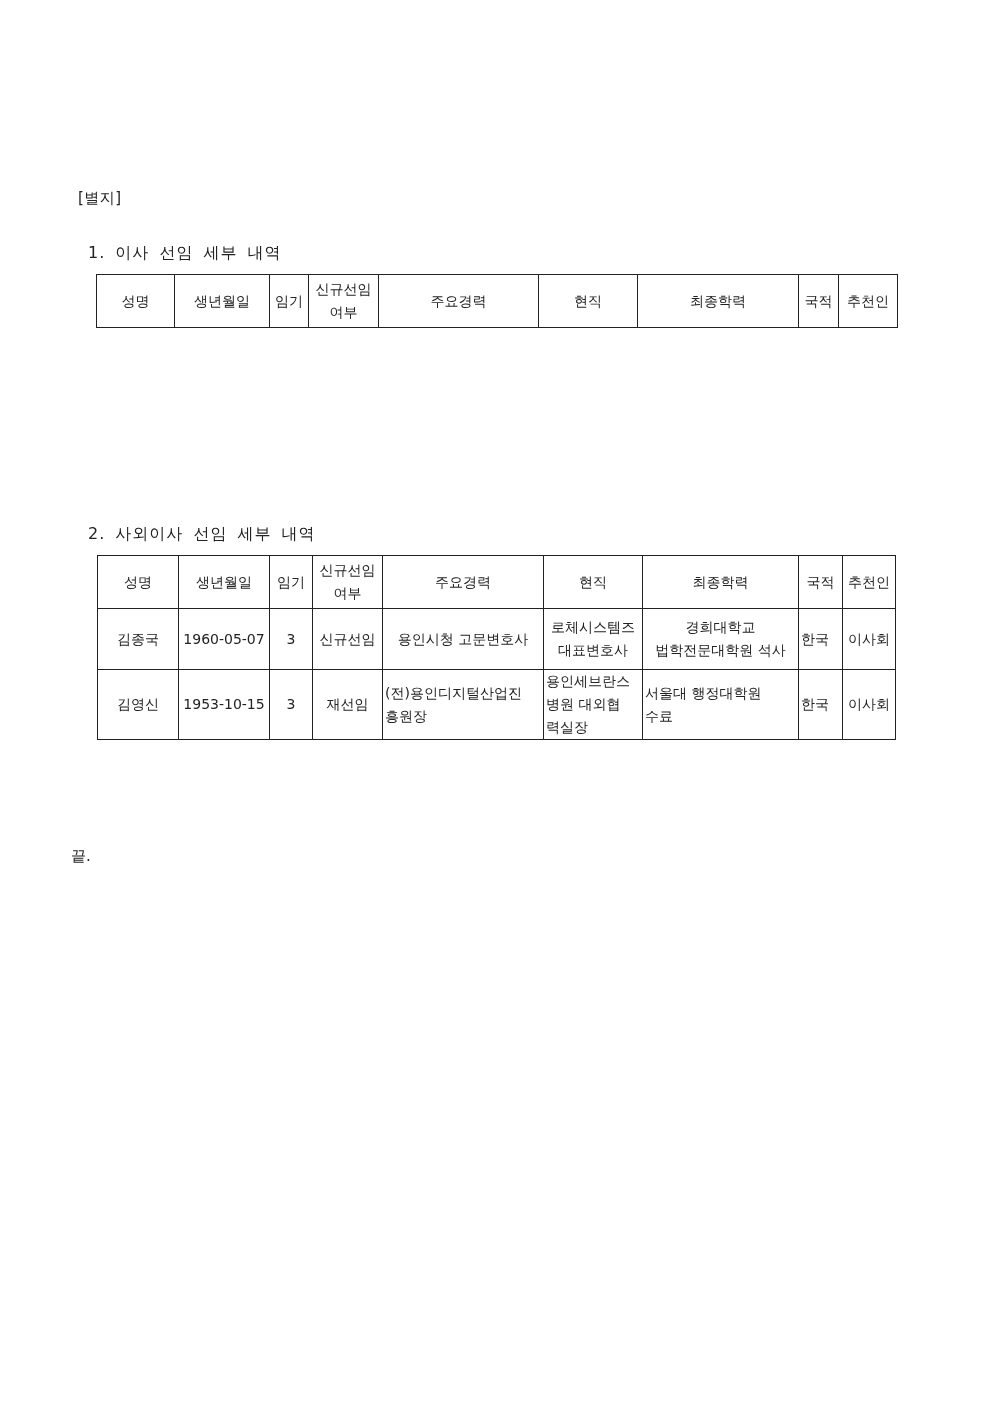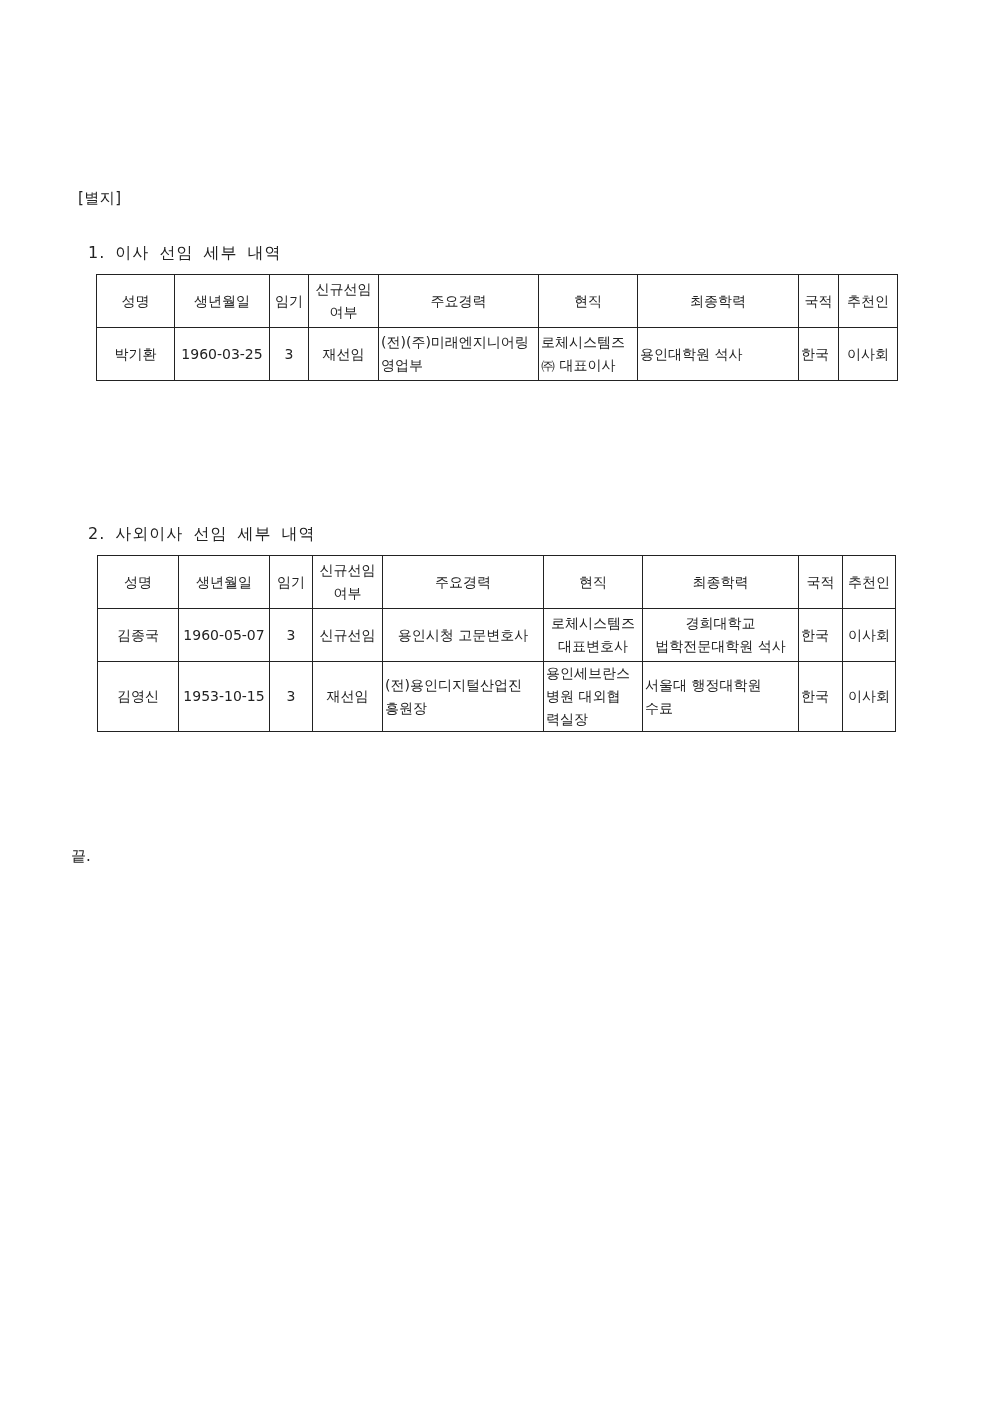--- a/index.html
+++ b/index.html
@@ -27,21 +27,21 @@
       font-weight: normal; overflow: hidden; white-space: pre-line;
     }
     table.grid th { text-align: center; }
     td.c { text-align: center; }
     td.l { text-align: left; }
     #table1 { left: 96px; top: 274px; width: 801px; }
     #table1 tr.head { height: 53px; }
     #table1 tr.row { height: 53px; }
     #table2 { left: 97px; top: 555px; width: 798px; }
     #table2 tr.head { height: 53px; }
-    #table2 tr.row1 { height: 53px; }
+    #table2 tr.row1 { height: 61px; }
     #table2 tr.row2 { height: 68px; }
     .end-mark {
       position: absolute; left: 71px; top: 847px; font-size: 15px;
     }
   </style>
 </head>
 <body>
 
 <div class="annex-label">[별지]</div>
 
@@ -64,33 +64,20 @@
     <th>성명</th>
     <th>생년월일</th>
     <th>임기</th>
     <th>신규선임
 여부</th>
     <th>주요경력</th>
     <th>현직</th>
     <th>최종학력</th>
     <th>국적</th>
     <th>추천인</th>
-  </tr>
-  <tr class="row">
-    <td class="c">박기환</td>
-    <td class="c">1960-03-25</td>
-    <td class="c">3</td>
-    <td class="c">재선임</td>
-    <td class="l">(전)(주)미래엔지니어링
-영업부</td>
-    <td class="l">로체시스템즈
-㈜ 대표이사</td>
-    <td class="l">용인대학원 석사</td>
-    <td class="l">한국</td>
-    <td class="c">이사회</td>
   </tr>
 </tbody>
   </table>
 
 <div class="section-title" id="sec2-title">2. 사외이사 선임 세부 내역</div>
 
 <table class="grid" id="table2">
   <colgroup>
     <col style="width:81px">
       <col style="width:91px">

